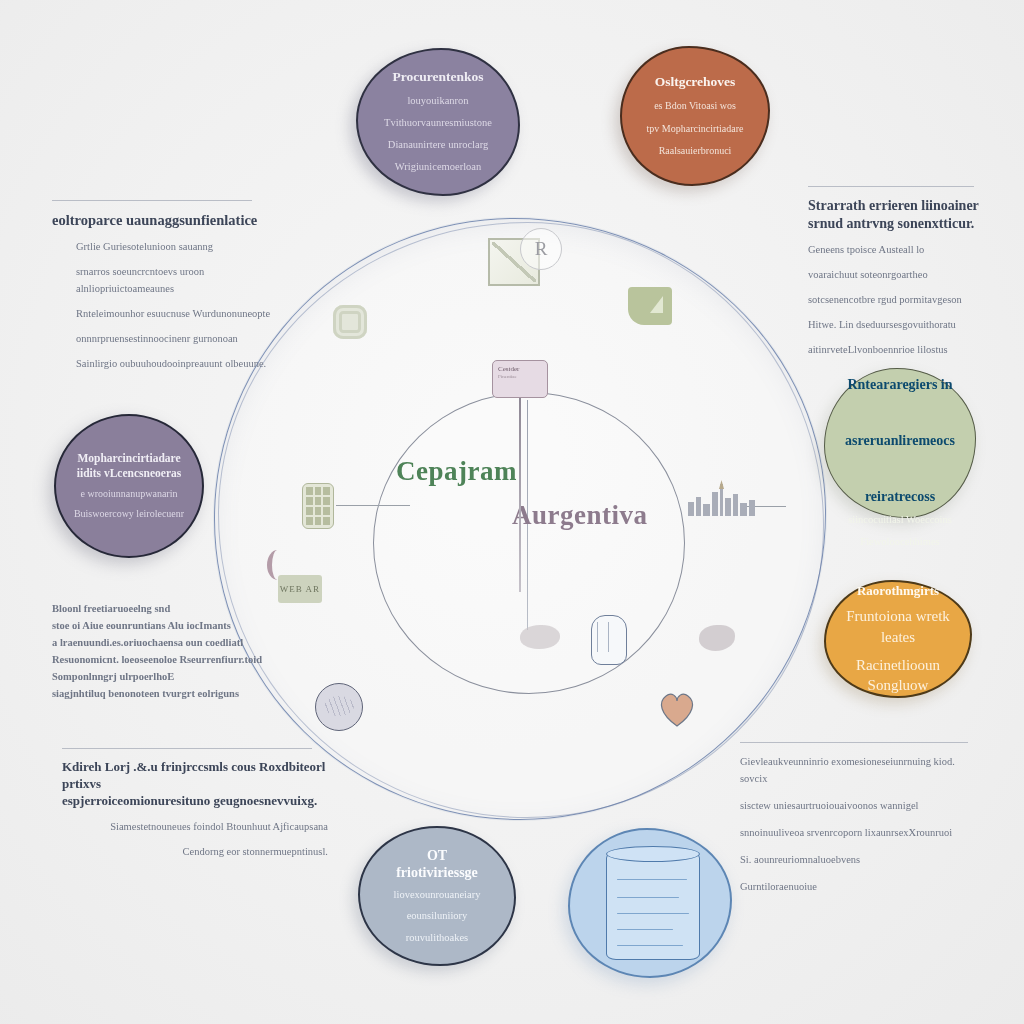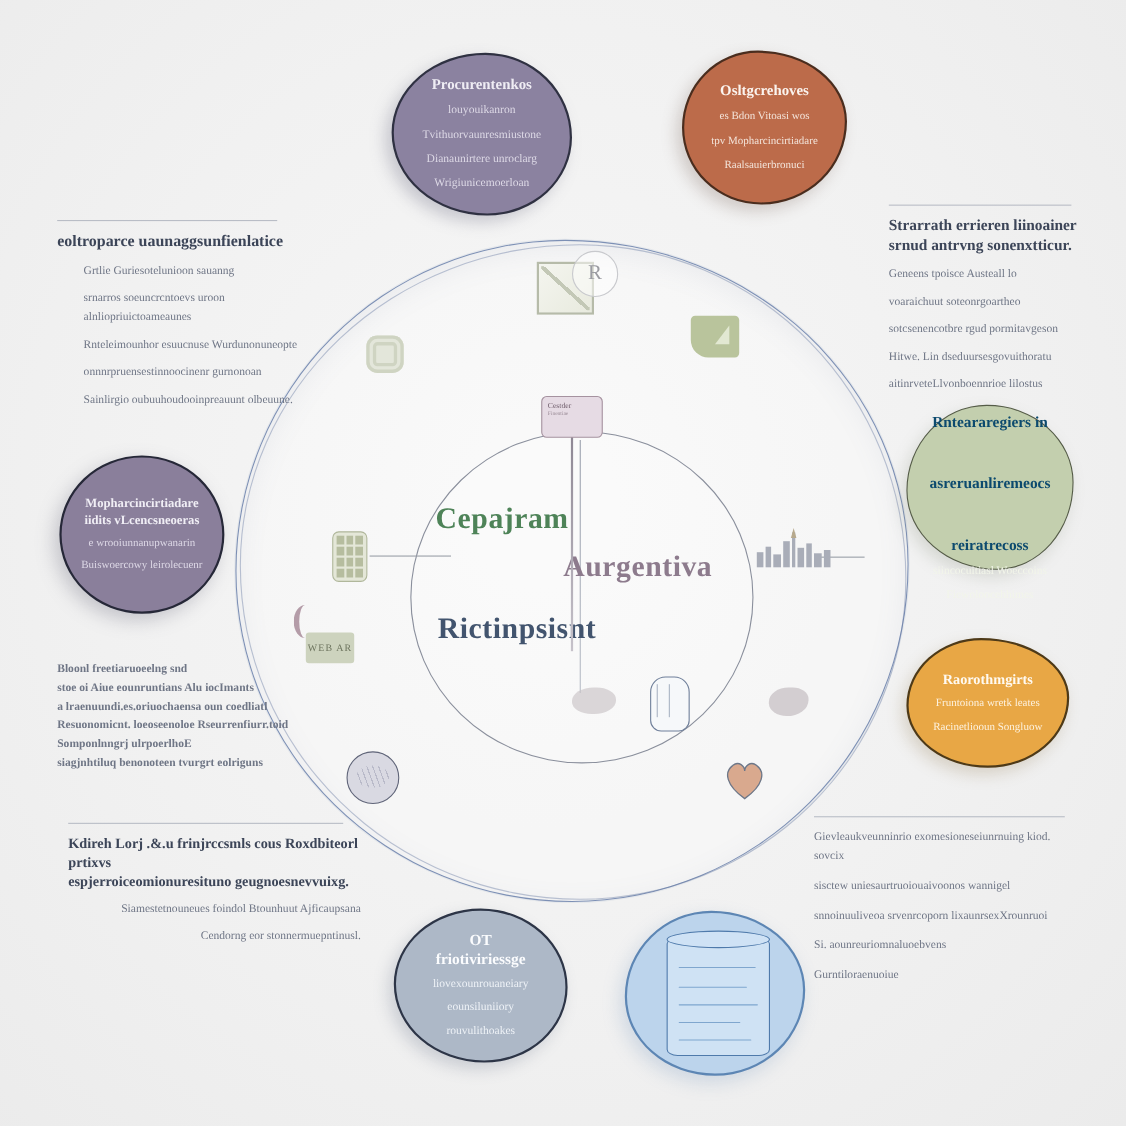--- a/index.html
+++ b/index.html
@@ -115,21 +115,21 @@
   #blob-right-green{left:824px;top:368px;width:152px;height:150px;background:#c3cfae;
     border:1.8px solid #555c48;border-radius:48% 52% 46% 54% / 52% 47% 53% 48%;
     box-shadow:-4px 6px 14px rgba(130,140,120,.25);}
   #blob-right-green .bt{font-size:14px;color:#0c4a6e;margin-top:39px;}
   #blob-right-green .bl{font-size:10.5px;color:#f2f5ea;margin-top:8px;}
 
   #blob-right-amber{left:824px;top:580px;width:148px;height:118px;background:#e8a745;
     border:2.2px solid #4e3a18;border-radius:46% 54% 50% 50% / 52% 46% 54% 48%;
     box-shadow:-4px 6px 14px rgba(150,130,90,.28);}
   #blob-right-amber .bt{font-size:13px;color:#fffaf1;}
-  #blob-right-amber .bl{font-size:10px;color:#fdf1dd;margin-top:8px;}
+  #blob-right-amber .bl{font-size:15px;color:#fdf1dd;margin-top:8px;}
 
   #blob-bottom-grey{left:358px;top:826px;width:158px;height:140px;background:#adb8c7;
     border:2.2px solid #2d3547;border-radius:50% 50% 48% 52% / 49% 51% 49% 51%;
     box-shadow:-5px 6px 14px rgba(120,130,150,.3);}
   #blob-bottom-grey .bt{font-size:14px;color:#fbfcfe;}
   #blob-bottom-grey .bl{font-size:10.5px;color:#eef2f7;margin-top:7px;}
 
   #blob-bottom-blue{left:568px;top:828px;width:164px;height:150px;background:#bcd4ec;
     border:2px solid #5d86b4;border-radius:48% 52% 50% 50% / 52% 48% 52% 48%;
     box-shadow:-4px 6px 16px rgba(120,150,190,.28);}
@@ -172,21 +172,20 @@
 
 <div id="stage">
 
   <div class="ring-outer"></div>
   <div class="ring-outer two"></div>
   <div class="ring-inner"></div>
   <div class="divider-vert"></div>
 
   <div class="center-label" id="lbl-capture">Cepajram</div>
   <div class="center-label" id="lbl-augment">Aurgentiva</div>
-  <div class="center-label" id="lbl-assist">Rictinpsisnt</div>
 
   <div class="ic" id="ic-frame"></div>
   <div class="ic" id="ic-stamp">R</div>
   <div class="ic" id="ic-spiral"></div>
   <div class="ic" id="ic-leaf"></div>
 
   <div class="ic" id="ic-post"></div>
   <div class="ic" id="ic-sign">
     <div class="t1">Cestder</div>
     <div class="t2">Finentiae</div>

